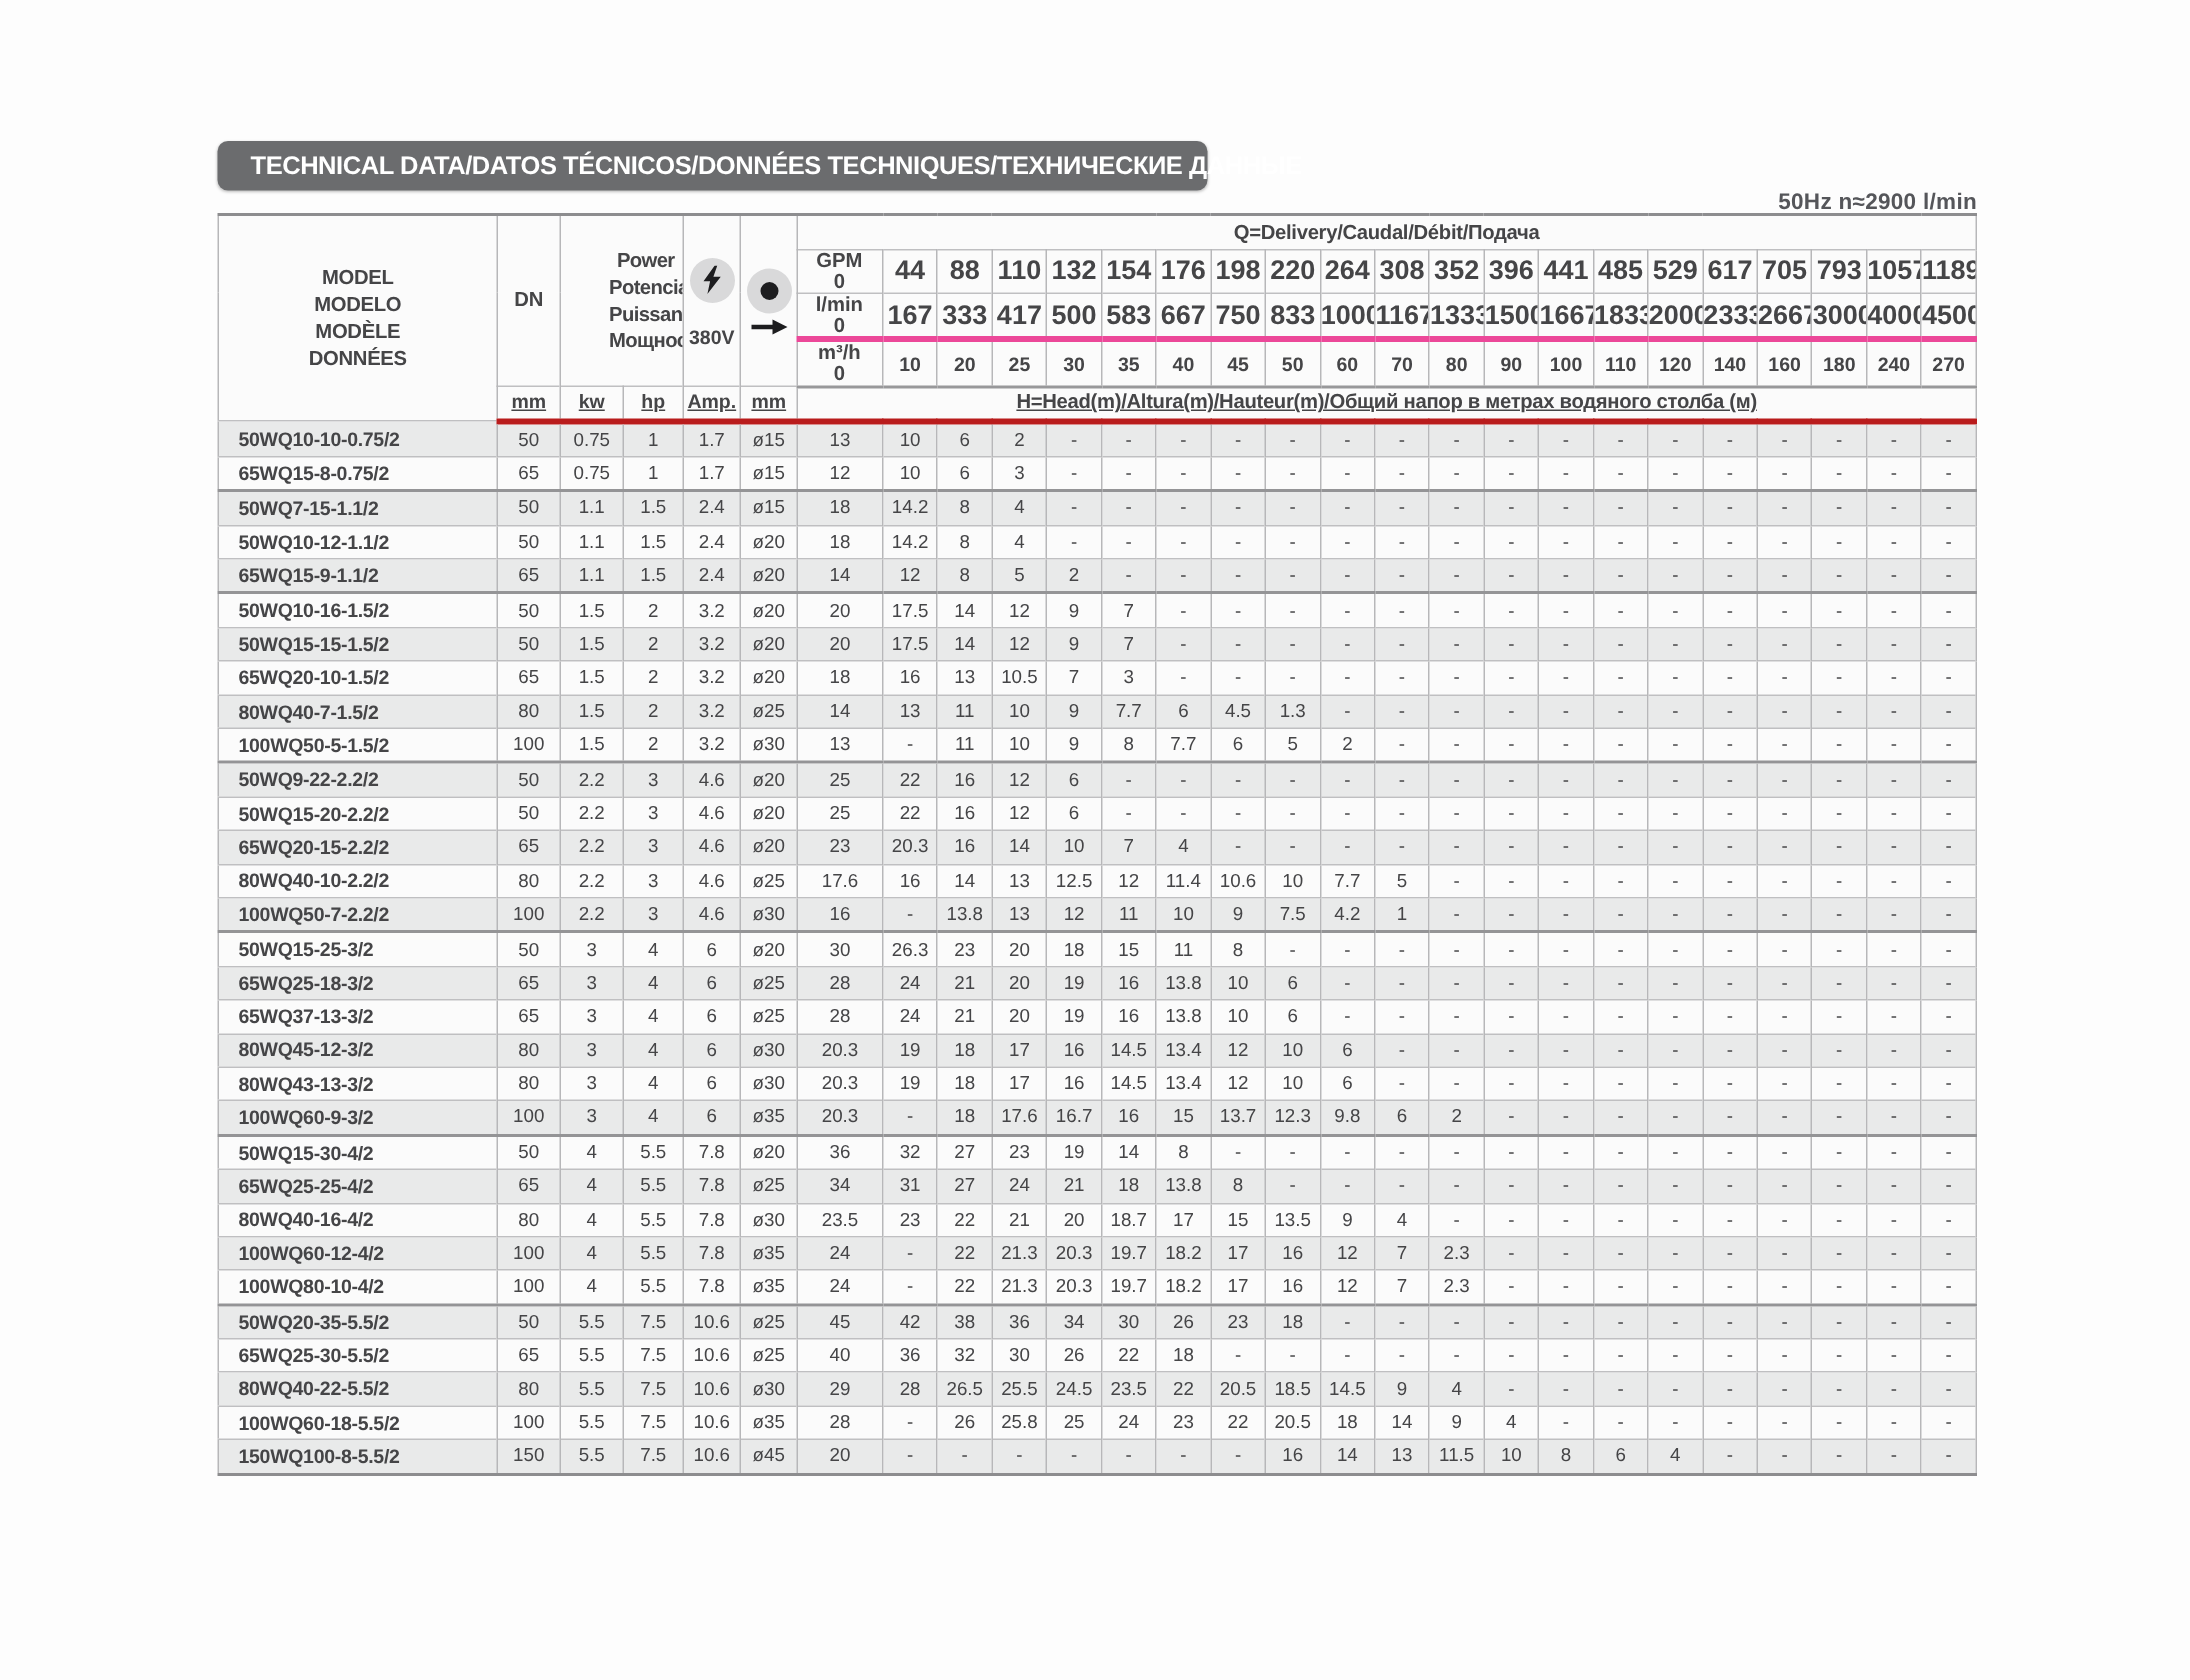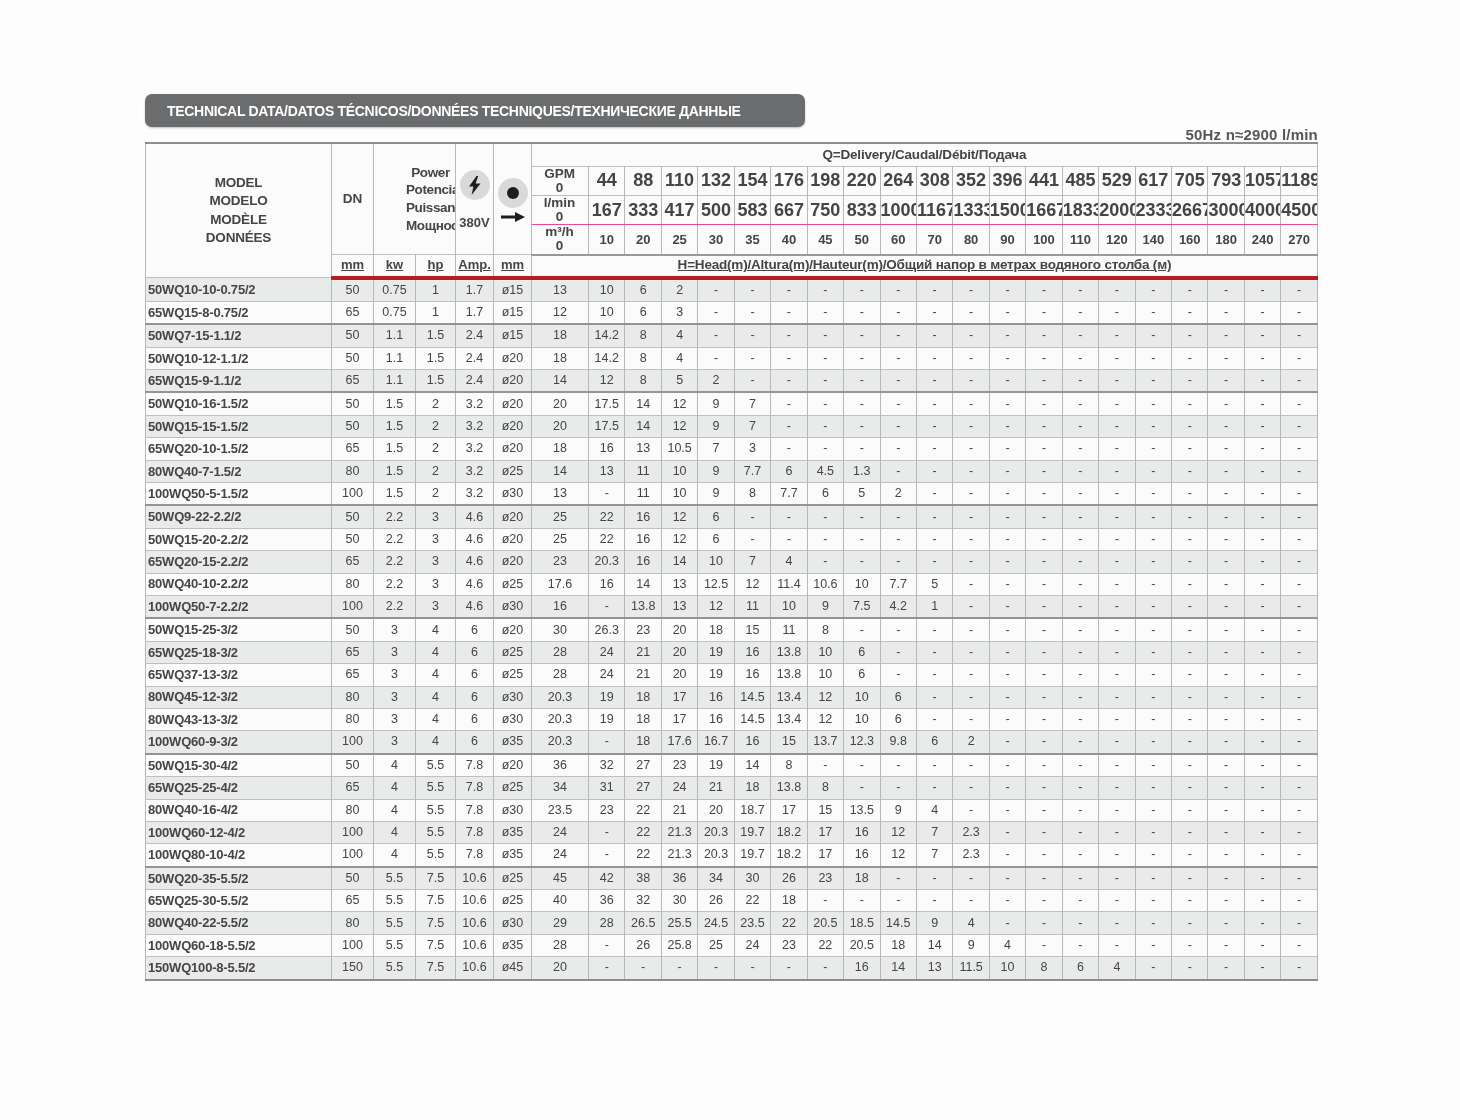--- a/index.html
+++ b/index.html
@@ -15,21 +15,21 @@
   .title-bar{
     position:absolute;left:145px;top:94px;
     width:660px;height:33px;
     background:#6b6c6e;
     border-radius:7px;
     box-shadow:0 1px 2px rgba(0,0,0,.25);
     display:flex;align-items:center;
     padding-left:22px;box-sizing:border-box;
   }
   .title-bar span{
-    color:#ffffff;font-weight:bold;font-size:14px;letter-spacing:-0.3px;
+    color:#ffffff;font-weight:bold;font-size:17px;letter-spacing:-0.3px;
     white-space:nowrap;
   }
   .freq{
     position:absolute;top:104px;right:142px;
     font-weight:bold;font-size:15px;color:#55565a;letter-spacing:0.2px;margin-top:22px;
   }
   
   table.tech{
     position:absolute;left:145px;top:142px;
     border-collapse:collapse;table-layout:fixed;
@@ -59,21 +59,21 @@
   }
   thead th{background:#fbfbfb;}
   tr.r-qtitle{height:23px}
   tr.r-flow{height:25px}
   tr.r-htitle{height:23px}
   .q-title,.h-title{font-weight:bold;font-size:13.5px;letter-spacing:-0.2px;}
   .flow-label{font-weight:bold;font-size:13.5px;}
   .flow-label .lab-wrap{display:flex;justify-content:space-between;padding:0 5px 0 4px;flex-direction:column;}
   .flow-val{font-size:18px;}
   tr.r-m3h .flow-val{font-weight:bold;font-size:13px;}
-  tr.r-lmin th{border-bottom:1px solid #ec4899;}
+  tr.r-lmin th{border-bottom:4px solid #ec4899;}
   tr.r-m3h th{border-bottom:2px solid #98989a;}
   tr.r-htitle th{border-bottom:4px solid #b91c1c;text-decoration:underline;}
   .unit{font-weight:bold;font-size:13px;}
   
   .hd-model div{font-weight:bold;font-size:13.5px;line-height:1.35;letter-spacing:-0.2px;}
   .hd-dn{font-weight:bold;font-size:13.5px;margin-top:16px;}
   .hd-power div{font-weight:bold;font-size:13.5px;line-height:1.3;letter-spacing:-0.4px;margin-left:32px;}
   .hd-volt,.hd-out{vertical-align:middle;}
   .icon-circle{
     display:flex;align-items:center;justify-content:center;
@@ -82,21 +82,21 @@
   }
   .dot{width:12px;height:12px;border-radius:50%;background:#1d1d1f;display:block;}
   .volt-label{font-weight:bold;font-size:13px;margin-top:16px;}
   .arrow-svg{display:block;margin:3px auto 0 auto;}
   
   tbody td{height:21.4px;}
   tbody tr.odd td{background:#e9eaea;}
   tbody tr.even td{background:#fbfbfb;}
   td.model{
     text-align:left;font-weight:bold;font-size:13px;
-    padding-left:2px;letter-spacing:-0.2px;
+    padding-left:13px;letter-spacing:-0.2px;
   }
   td.h0{font-size:12.5px;}
   tr.group-end td{border-bottom:2px solid #949496;}
 </style>
 </head>
 <body>
 
 <div class="page">
 
   <div class="title-bar">

